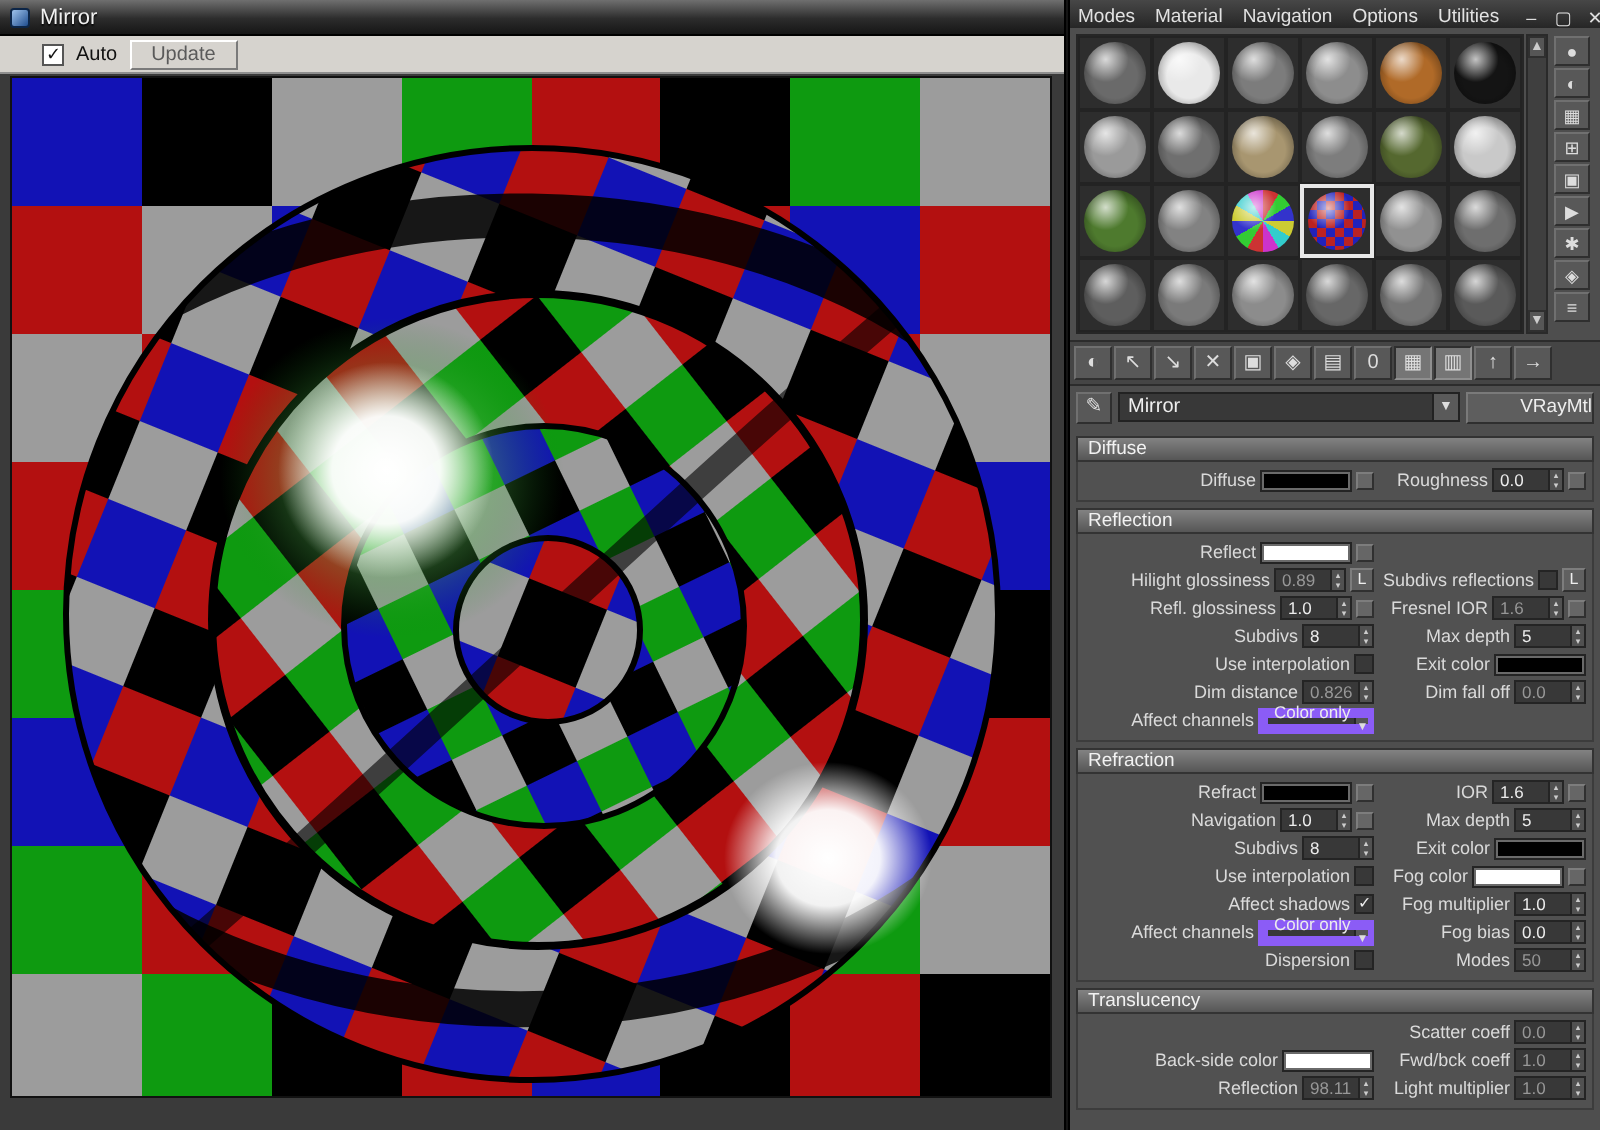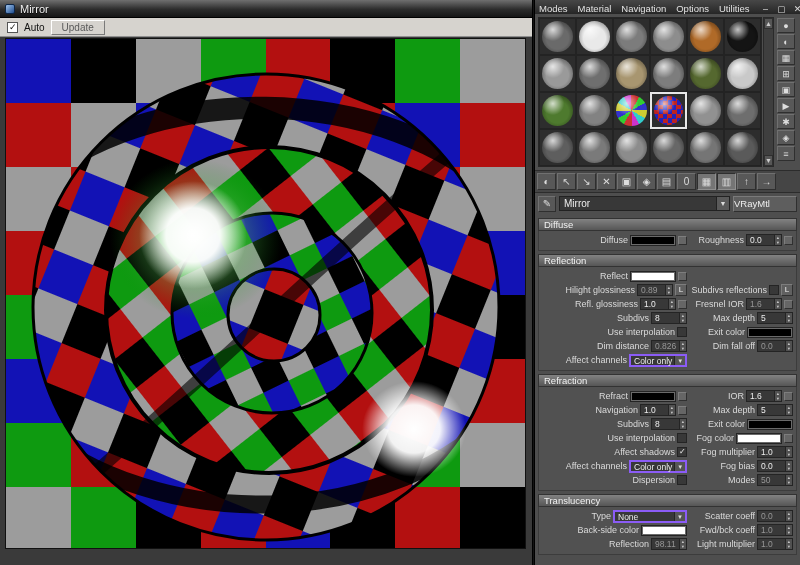--- a/index.html
+++ b/index.html
@@ -4,21 +4,21 @@
 <style>
 *{margin:0;padding:0;box-sizing:border-box}
 html,body{width:800px;height:565px;overflow:hidden;background:#141414;font-family:"Liberation Sans",sans-serif}
 body{position:relative}
 
 
 #rw{position:absolute;left:0;top:0;width:533px;height:565px;background:#3a3a3a;border-right:1px solid #000}
 #rw-title{height:18px;background:linear-gradient(#6f6f6f,#2c2c2c 55%,#161616);display:flex;align-items:center;gap:5px;padding-left:5px;border-bottom:1px solid #000}
 .rw-icon{width:10px;height:10px;background:linear-gradient(135deg,#9fc3ec,#1f4d8f);border-radius:2px;border:1px solid #0c2547}
 #rw-title .t{color:#f0f0f0;font-size:11px;text-shadow:0 1px 1px #000}
-#rw-toolbar{height:19px;background:#d6d3ce;display:flex;align-items:center;gap:6px;padding-left:7px;border-bottom:1px solid #8f8f8f}
+#rw-toolbar{height:19px;background:#d6d3ce;display:flex;align-items:center;gap:6px;padding-left:21px;border-bottom:1px solid #8f8f8f}
 .win-check{width:11px;height:11px;background:#fff;border:1px solid #555;font-size:9px;line-height:9px;text-align:center;color:#111;position:relative}
 .win-check.checked::before{content:"✓";position:absolute;left:1px;top:0}
 #auto-label{font-size:10px;color:#111}
 #update-btn{font-size:10px;color:#5a5a5a;background:#d6d3ce;border-top:1px solid #fff;border-left:1px solid #fff;border-right:1px solid #7a7a7a;border-bottom:1px solid #7a7a7a;padding:1px 10px}
 #render-area{position:absolute;left:5px;top:38px;width:521px;height:511px;background:#000;overflow:hidden;border:1px solid #111}
 #checker{position:absolute;inset:0;display:grid;grid-template-columns:repeat(8,1fr);grid-auto-rows:64px}
 #sphere-svg{position:absolute;left:0;top:0}
 #rw-status{position:absolute;left:0;bottom:0;width:100%;height:15px;background:#1d1d1d;color:#cfcfcf;font-size:9px;line-height:15px;padding-left:10px}
 
 
@@ -45,39 +45,39 @@
 .tool-btn{width:18px;height:15px;background:#585858;border:1px solid;border-color:#707070 #2f2f2f #2f2f2f #707070;color:#ddd;font-size:9px;text-align:center;line-height:14px}
 #h-toolbar{display:flex;gap:1px;padding:2px;background:#454545;border-top:1px solid #2c2c2c;border-bottom:1px solid #2c2c2c;margin-top:3px}
 .tb-btn{width:19px;height:17px;background:#585858;border:1px solid;border-color:#707070 #2f2f2f #2f2f2f #707070;color:#ddd;font-size:10px;text-align:center;line-height:15px}
 .tb-btn.pressed{background:#757575;border-color:#2f2f2f #8f8f8f #8f8f8f #2f2f2f}
 #name-row{display:flex;align-items:center;gap:3px;padding:2px 3px;height:21px}
 #eyedropper{width:18px;height:16px;background:#585858;border:1px solid;border-color:#707070 #2f2f2f #2f2f2f #707070;color:#ddd;font-size:10px;text-align:center;line-height:14px}
 #mat-name-dd{flex:1;height:15px;background:#383838;border:1px solid #222;display:flex;align-items:center}
 #mat-name-dd .val{flex:1;color:#eee;font-size:10px;padding-left:4px;line-height:13px}
 #mat-name-dd .arrow{width:13px;height:13px;background:#5a5a5a;color:#ddd;font-size:7px;text-align:center;line-height:13px;border-left:1px solid #222}
 #mat-name-dd .arrow::before{content:"▼"}
-#mat-class-btn{width:64px;height:16px;background:#5e5e5e;border:1px solid;border-color:#7a7a7a #2f2f2f #2f2f2f #7a7a7a;color:#eee;font-size:9.5px;text-align:left;line-height:14px}
+#mat-class-btn{width:64px;height:16px;background:#5e5e5e;border:1px solid;border-color:#7a7a7a #2f2f2f #2f2f2f #7a7a7a;color:#eee;font-size:9.5px;text-align:right;line-height:14px}
 #rollouts{padding:1px 3px}
 .sect-hdr{height:13px;background:linear-gradient(#828282,#565656);border:1px solid #333;color:#f2f2f2;font-size:9.5px;line-height:12px;padding-left:5px;margin-top:3px}
 .sect-body{background:#515151;border:1px solid #3c3c3c;border-top:none;padding:2px 2px 3px}
 .prow{display:flex;align-items:center;height:14px}
 .half-l{width:146px;display:flex;align-items:center;justify-content:flex-end;gap:2px}
 .half-r{flex:1;display:flex;align-items:center;justify-content:flex-end;gap:2px;padding-right:1px}
 .plabel{font-size:9px;color:#dadada;white-space:nowrap}
 .spin{position:relative;width:36px;height:12px;background:#383838;border:1px solid #242424;color:#ececec;font-size:8.5px;line-height:10px;padding-left:3px}
 .spin.gray{color:#979797}
 .spin .arrows{position:absolute;right:-1px;top:-1px;width:8px;height:12px;background:#515151;border:1px solid #242424;font-size:4.5px;color:#ccc;text-align:center;line-height:5px}
 .spin .arrows::before{content:"▴";display:block}
 .spin .arrows::after{content:"▾";display:block}
 .swatch{width:46px;height:11px;border:1px solid #242424;box-shadow:inset 0 0 0 1px #6a6a6a;background:#000}
 .map-btn{width:9px;height:9px;background:#666;border:1px solid;border-color:#7d7d7d #303030 #303030 #7d7d7d}
 .lock-btn{width:12px;height:12px;background:#606060;border:1px solid;border-color:#7d7d7d #303030 #303030 #7d7d7d;color:#eee;font-size:8px;text-align:center;line-height:10px}
 .cbx{width:10px;height:10px;background:#383838;border:1px solid #242424;color:#eee;font-size:8px;line-height:8px;text-align:center;position:relative}
 .cbx.checked::before{content:"✓";position:absolute;left:1px;top:0}
-.dd{height:13px;background:#383838;border:2px solid #8b5cf6;display:flex;align-items:flex-start}
+.dd{height:13px;background:#383838;border:5px solid #8b5cf6;display:flex;align-items:flex-end}
 .dd .dval{color:#ececec;font-size:8.5px;padding:0 2px 0 3px;flex:1;white-space:nowrap;line-height:11px}
 .dd .darr{width:11px;height:100%;background:#555;border-left:1px solid #242424;color:#ddd;font-size:6px;text-align:center;line-height:11px}
 .dd .darr::before{content:"▼"}
 .dd.w58{width:58px}
 .dd.w74{width:74px}
 </style>
 </head>
 <body>
 
 <div id="rw">
@@ -510,27 +510,20 @@
         <div class="half-r">
           <span class="plabel">Modes</span>
           <span class="spin gray"><span>50</span><span class="arrows"></span></span>
         </div>
       </div>
     </div>
 
     <div class="sect-hdr">Translucency</div>
     <div class="sect-body">
       <div class="prow">
-        <div class="half-l">
-          <span class="plabel">Type</span>
-          <span class="dd w74">
-            <span class="dval">None</span>
-              <span class="darr"></span>
-          </span>
-        </div>
         <div class="half-r">
           <span class="plabel">Scatter coeff</span>
           <span class="spin gray"><span>0.0</span><span class="arrows"></span></span>
         </div>
       </div>
       <div class="prow">
         <div class="half-l">
           <span class="plabel">Back-side color</span>
           <span class="swatch" style="background-color: rgb(255, 255, 255);"></span>
         </div>

